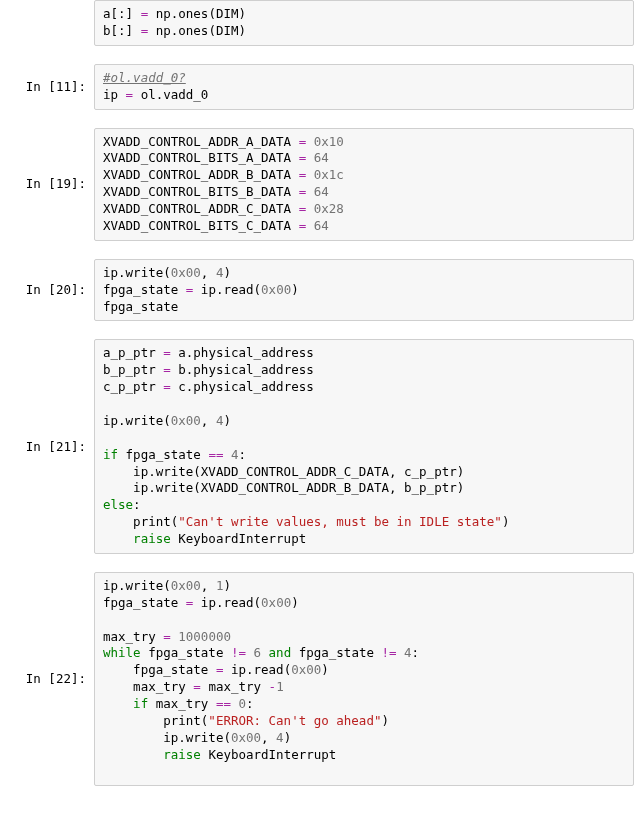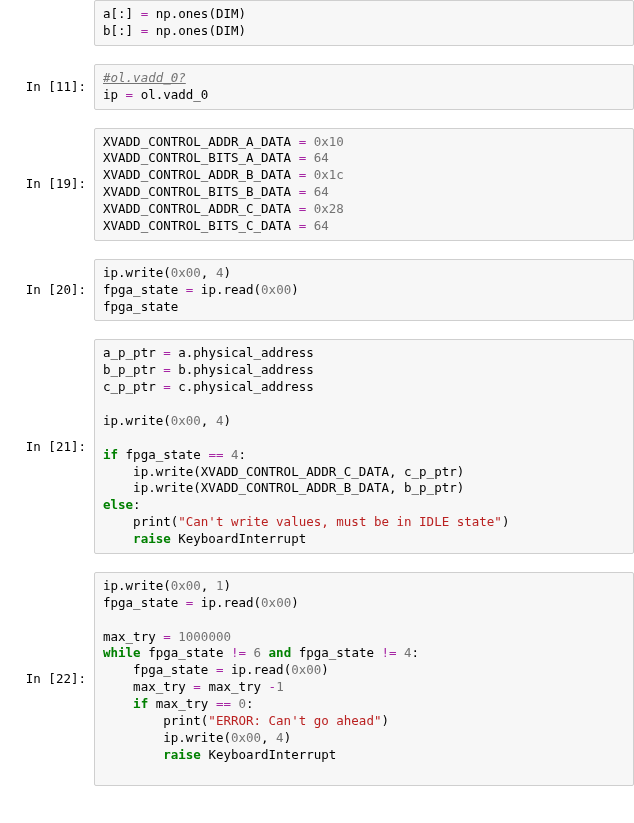--- a/index.html
+++ b/index.html
@@ -41,21 +41,21 @@
   .output-area {
     flex: 1;
     padding: 5px 8px;
     font-family: "DejaVu Sans Mono", Menlo, Consolas, monospace;
     font-size: 12.5px;
     line-height: 1.35;
     white-space: pre;
   }
   .tok-num { color: #737373; }
   .tok-str { color: #ba2121; }
-  .tok-kw  { color: #008000; font-weight: bold; }
+  .tok-kw  { color: #008000; font-weight: normal; }
   .tok-op  { color: #a626a4; }
   .tok-cm  { color: #737373; font-style: italic; text-decoration: underline; }
   .spacer { height: 12px; }
 </style>
 </head>
 <body>
 
 <div id="nb">
     <div class="cell">
       <div class="prompt in-prompt"></div>

